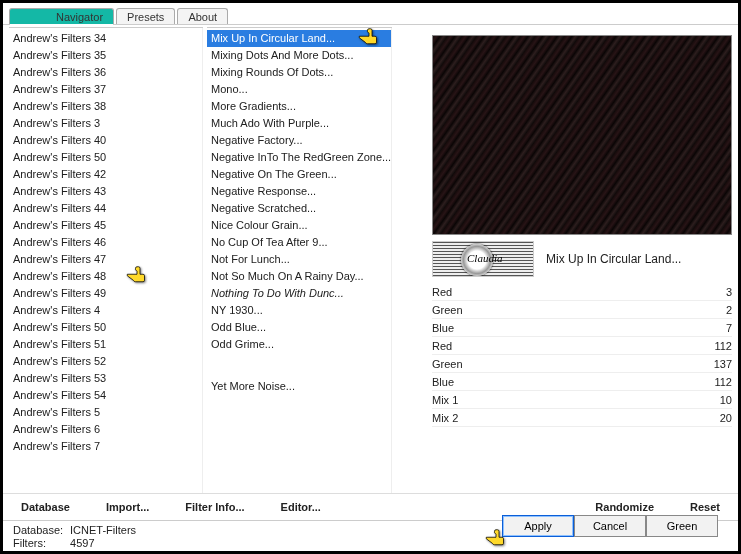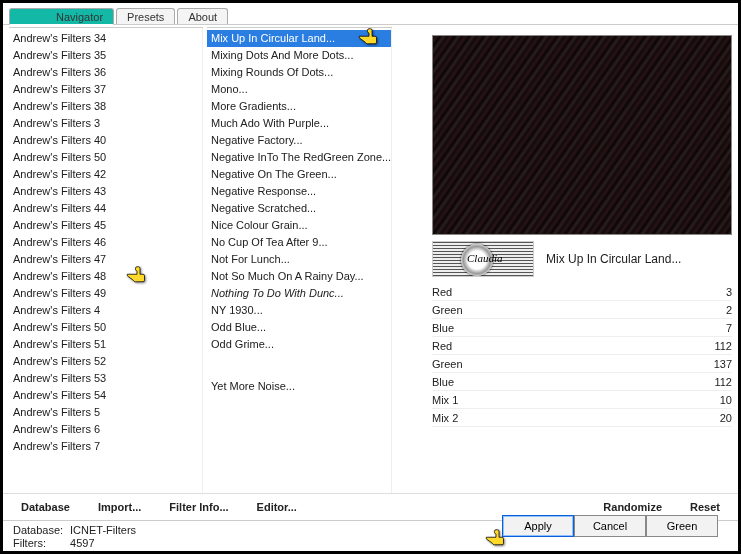--- a/index.html
+++ b/index.html
@@ -33,21 +33,21 @@
     background: repeating-linear-gradient(0deg, #555 0, #555 1px, #eee 1px, #eee 3px);
   }
   .logo-strip .circle { position:absolute; left:28px; top:2px; width:32px; height:32px; border-radius:50%; background:radial-gradient(circle, #fff 40%, #999 60%, #fff 80%); box-shadow:0 0 2px #000; }
   .logo-strip .txt { position:absolute; left:34px; top:10px; font-family: cursive; font-size:11px; color:#000; font-style:italic;}
   .ptitle-text { font-size:12px; color:#222; }
   .sliders { margin-top:6px; }
   .slrow { display:flex; align-items:center; height:18px; border-bottom:1px solid #eee; font-size:11px; color:#222;}
   .slrow .label { width:58px; }
   .slrow .track { flex:1; height:12px; position:relative; }
   .slrow .val { width:34px; text-align:right; }
-  .btnrow { display:flex; gap:12px; padding:4px 10px; border-top:1px solid #ddd; background:#fff; font-size:11px;}
+  .btnrow { display:flex; gap:20px; padding:4px 10px; border-top:1px solid #ddd; background:#fff; font-size:11px;}
   .linkbtn { padding:3px 8px; font-weight:bold; color:#222; background:none; border:none; cursor:pointer; font-size:11px;}
   .spacer { flex:1; }
   .statusbar { border-top:1px solid #ccc; padding:3px 10px 1px; font-size:11px; color:#222; line-height:13px;}
   .statusbar .lbl { display:inline-block; width:54px;}
   .bottombtns { display:flex; gap:0; justify-content:flex-end; padding:2px 10px 6px; }
   .btn { width:72px; height:22px; border:1px solid #888; background:#f2f2f2; font-size:11px; cursor:pointer; }
   .btn.primary { border:1px solid #0b5ed7; box-shadow:0 0 0 1px #8ec1ff inset; }
 </style>
 </head>
 <body>

